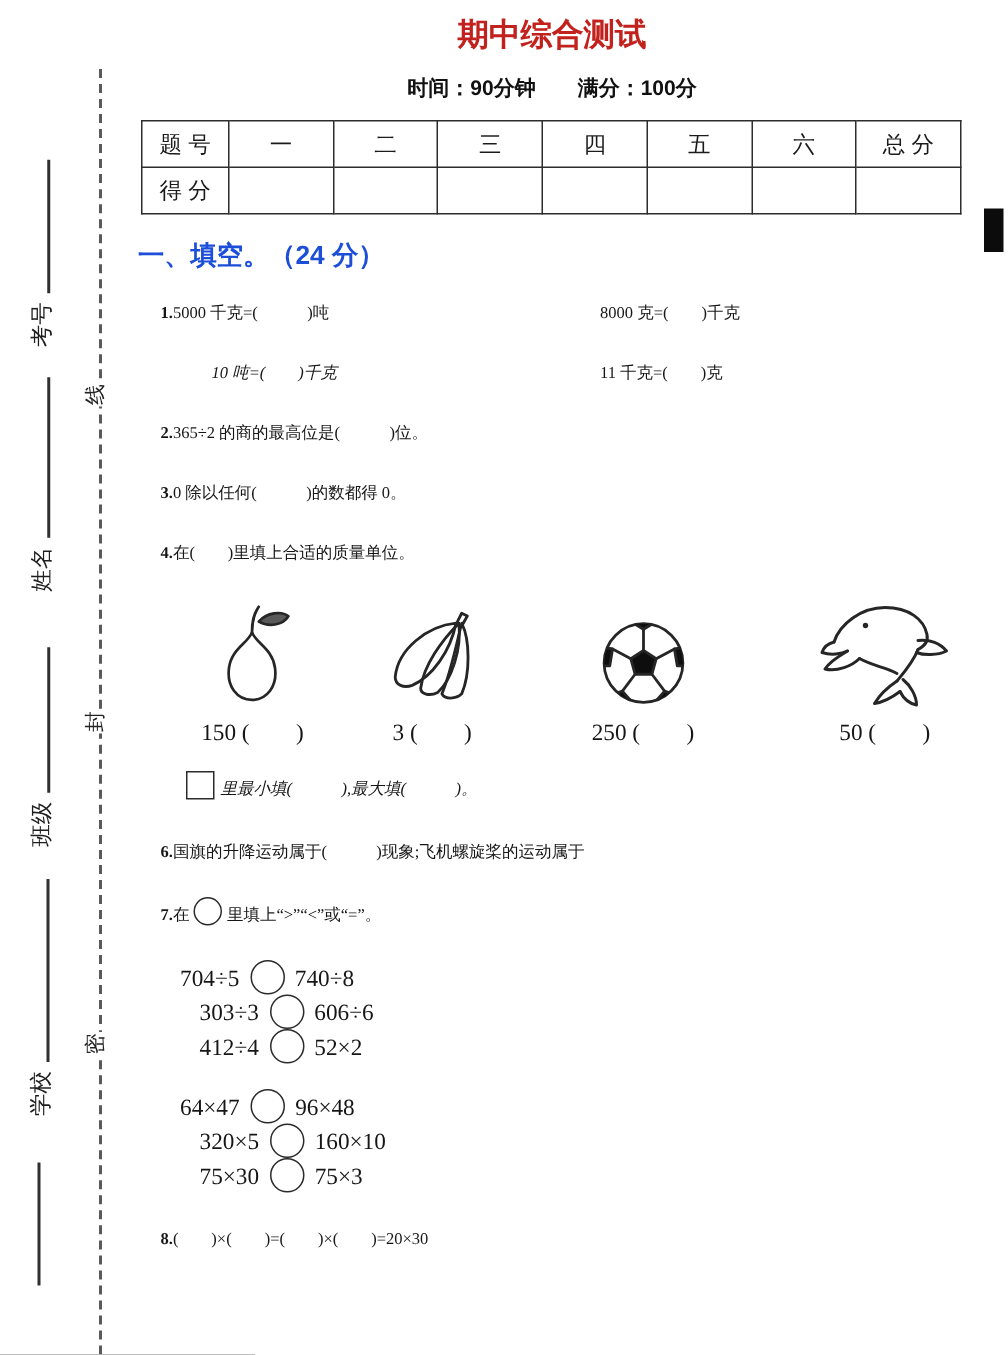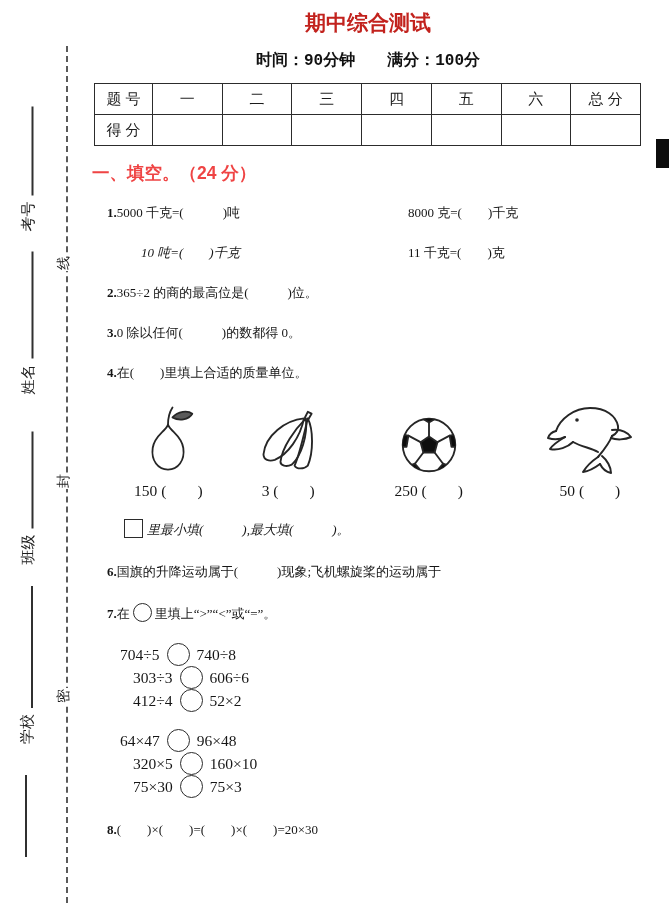--- a/index.html
+++ b/index.html
@@ -33,38 +33,38 @@
   .title {
     margin-top:24px; text-align:center; font-size:32px; font-weight:900;
     letter-spacing:1px; line-height:36px;
     font-family:"Liberation Sans","DejaVu Sans",sans-serif;
   }
   .subtitle {
     margin-top:9px; text-align:center; font-size:21px; font-weight:800;
     font-family:"Liberation Sans","DejaVu Sans",sans-serif;
   }
   .meta {
-    margin-top:13px; text-align:center; font-size:16px; font-weight:700; color:#111;
-    font-family:Liberation Mono, monospace;
+    margin-top:13px; text-align:center; font-size:14px; font-weight:700; color:#111;
+    font-family:Liberation Sans, sans-serif;
   }
 
   table.score { border-collapse:collapse; margin:12px 0 0 4px; table-layout:fixed; width:547px; }
   table.score td {
     border:1.6px solid #2c2c2c; height:31px; text-align:center;
     font-size:15px; color:#1b1b1b; font-family:"Liberation Sans","DejaVu Sans",sans-serif;
   }
   table.score td.lab { width:58px; }
   .scan-blob { position:absolute; left:656px; top:139px; width:13px; height:29px; background:#0c0c0c; }
 
   .sec-heading {
-    margin:15px 0 0 2px; font-size:17.5px; font-weight:800; color:#ef4444;
-    font-family:"Liberation Sans","DejaVu Sans",sans-serif;
-  }
-
-  .q { margin-top:15px; padding-left:17px; font-size:13px; line-height:25px;gap:8px; }
+    margin:15px 0 0 2px; font-size:17.5px; font-weight:800; color:#1d4ed8;
+    font-family:"Liberation Sans","DejaVu Sans",sans-serif;
+  }
+
+  .q { margin-top:15px; padding-left:17px; font-size:11px; line-height:25px; }
   .qnum { font-weight:700; }
   .cols { display:flex; }
   .cols .c1 { width:293px; }
   .indent { padding-left:34px;font-style:italic; }
 
   .sq {
     display:inline-block; width:19px; height:19px; border:1.6px solid #2b2b2b;
     vertical-align:-4px; margin:0 4px; background:#fff;
   }
   .circ-sm {

